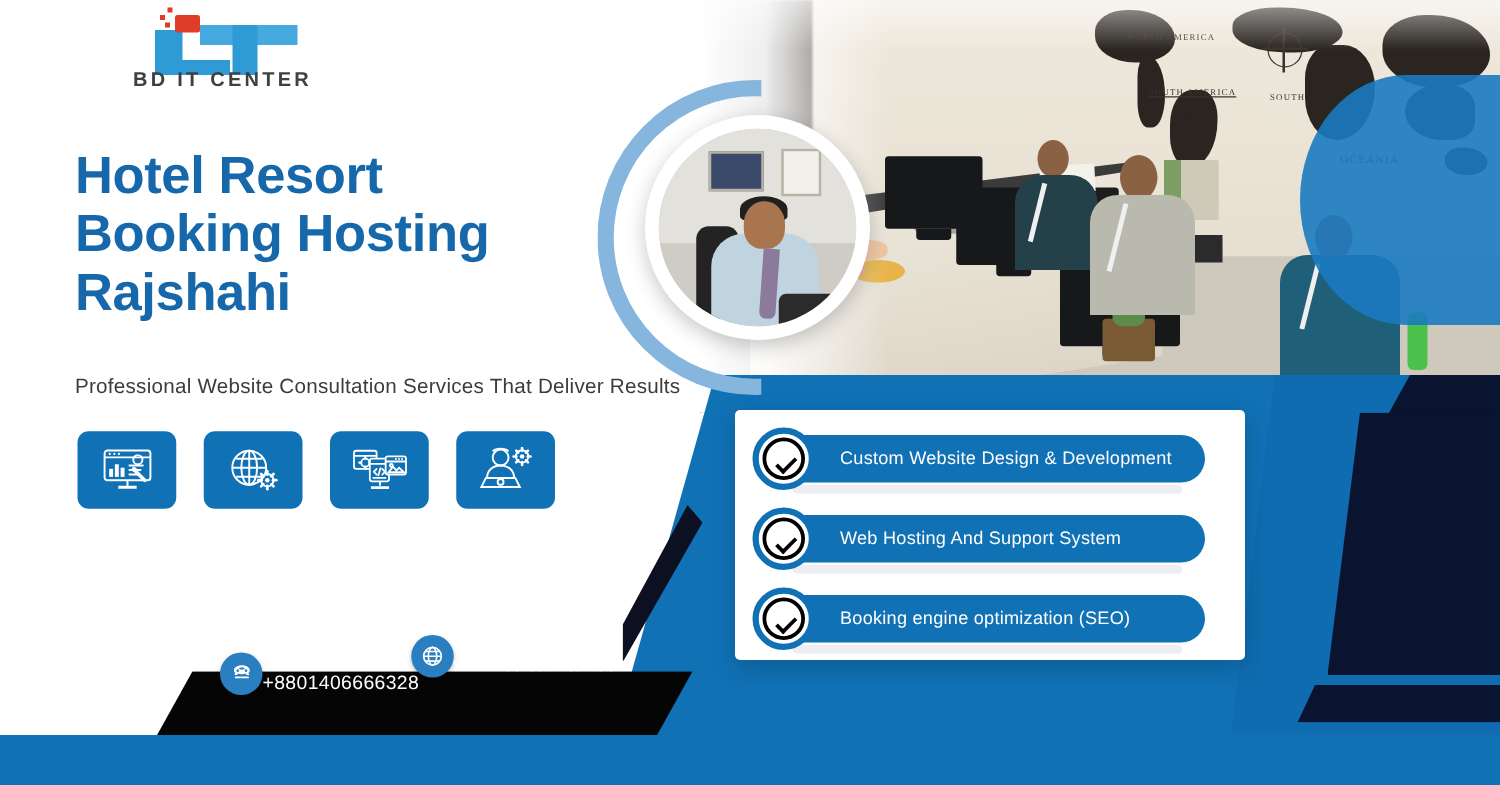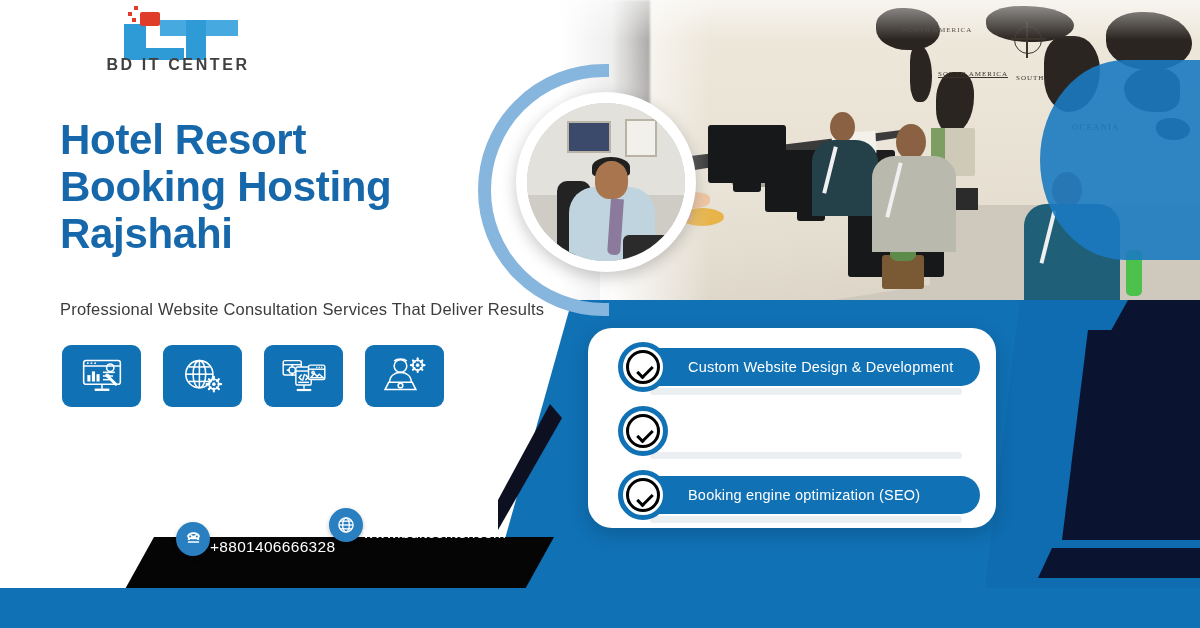--- a/index.html
+++ b/index.html
@@ -115,21 +115,21 @@
     box-sizing:border-box;letter-spacing:.2px;}
 
   
   .contact-item{position:absolute;display:flex;flex-direction:row;align-items:center;}
   .cbadge{width:34px;height:34px;border-radius:50%;background:#2a7fc1;display:flex;align-items:center;justify-content:center;
     box-shadow:0 2px 4px rgba(0,0,0,.25);}
   .ctext{margin-top:17px;color:#ffffff;font-size:15.5px;white-space:nowrap;letter-spacing:.3px;}
 
   
   .feature-card{position:absolute;left:588px;top:328px;width:408px;height:200px;background:#ffffff;
-    border-radius:24px;box-shadow:0 6px 20px rgba(0,0,0,.18);padding:14px 16px;box-sizing:border-box;text-decoration:underline;}
+    border-radius:4px;box-shadow:0 6px 20px rgba(0,0,0,.18);padding:14px 0;box-sizing:border-box;text-decoration:underline;}
   .feature-row{position:relative;height:56px;margin-bottom:8px;}
   .feature-row:last-child{margin-bottom:0;}
   .pill{position:absolute;left:28px;top:6px;width:348px;height:38px;background:#1071b5;border-radius:19px;
     display:flex;align-items:center;padding-left:56px;box-sizing:border-box;color:#ffffff;font-size:14.5px;letter-spacing:.2px;}
   .pill-shadow{position:absolute;left:46px;top:46px;width:312px;height:7px;background:#eceff1;border-radius:4px;}
   .check{position:absolute;left:14px;top:0px;width:50px;height:50px;border-radius:50%;
     border:5px solid #1071b5;background:#ffffff;box-sizing:border-box;z-index:2;}
   .check-inner{position:absolute;left:3px;top:3px;width:34px;height:34px;border-radius:50%;
     border:3px solid #000000;box-sizing:border-box;}
   .check-inner:after{content:"";position:absolute;left:8px;top:13px;width:13px;height:6px;
@@ -152,21 +152,21 @@
         <div class="mc" style="left:44px;top:44px;width:22px;height:56px;border-radius:30% 60% 50% 40%;"></div>
         <div class="mc" style="left:70px;top:70px;width:38px;height:62px;border-radius:45% 35% 60% 40%;"></div>
         <div class="mc" style="left:120px;top:4px;width:88px;height:36px;"></div>
         <div class="mc" style="left:178px;top:34px;width:56px;height:76px;border-radius:35% 45% 55% 45%;"></div>
         <div class="mc" style="left:240px;top:10px;width:86px;height:58px;"></div>
         <div class="mc" style="left:258px;top:66px;width:56px;height:44px;border-radius:50% 40% 35% 55%;"></div>
         <div class="mc" style="left:290px;top:116px;width:34px;height:22px;"></div>
         <div class="compass"></div>
         <div class="plane"></div>
         <div class="map-label" style="left:36px;top:24px;">NORTH AMERICA</div>
-        <div class="map-label" style="left:72px;top:68px;text-decoration:underline;">SOUTH AMERICA</div>
+        <div class="map-label" style="left:53px;top:68px;text-decoration:underline;">SOUTH AMERICA</div>
         <div class="map-label" style="left:150px;top:72px;">SOUTH</div>
         <div class="map-label" style="left:206px;top:120px;font-size:9px;">OCEANIA</div>
       </div>
 
       <div class="desk-dark"></div>
       <div class="desk-light"></div>
       <div class="chair"></div>
       <div class="printer"></div>
       <div class="paper"></div>
       <div class="folders"></div>
@@ -362,20 +362,21 @@
       <div class="check">
           <div class="check-inner"></div>
         </div>
       <div class="pill">Custom Website Design &amp; Development</div>
     </div>
     <div class="feature-row">
       <div class="pill-shadow"></div>
       <div class="check">
           <div class="check-inner"></div>
         </div>
+      <div class="pill">Web Hosting And Support System</div>
     </div>
     <div class="feature-row">
       <div class="pill-shadow"></div>
       <div class="check">
           <div class="check-inner"></div>
         </div>
       <div class="pill">Booking engine optimization (SEO)</div>
     </div>
   </div>
 

